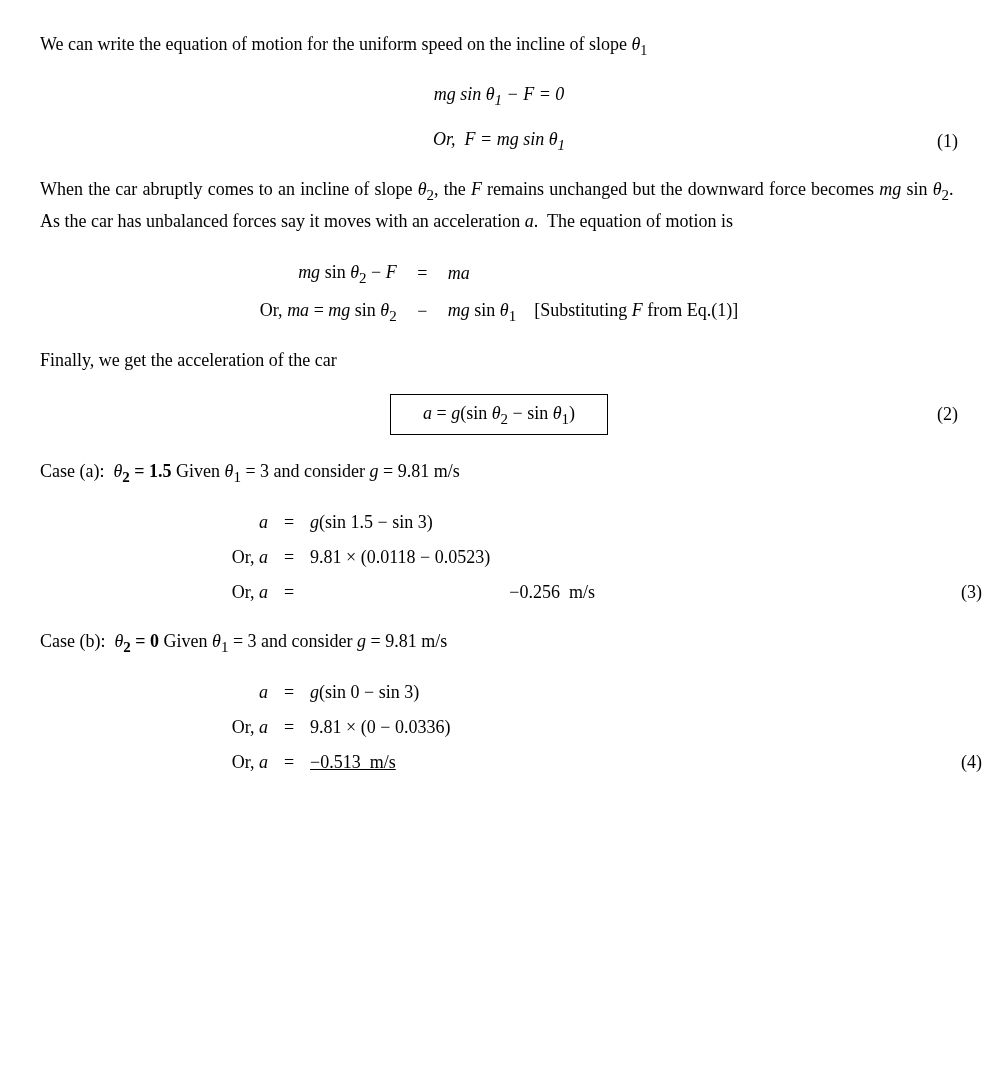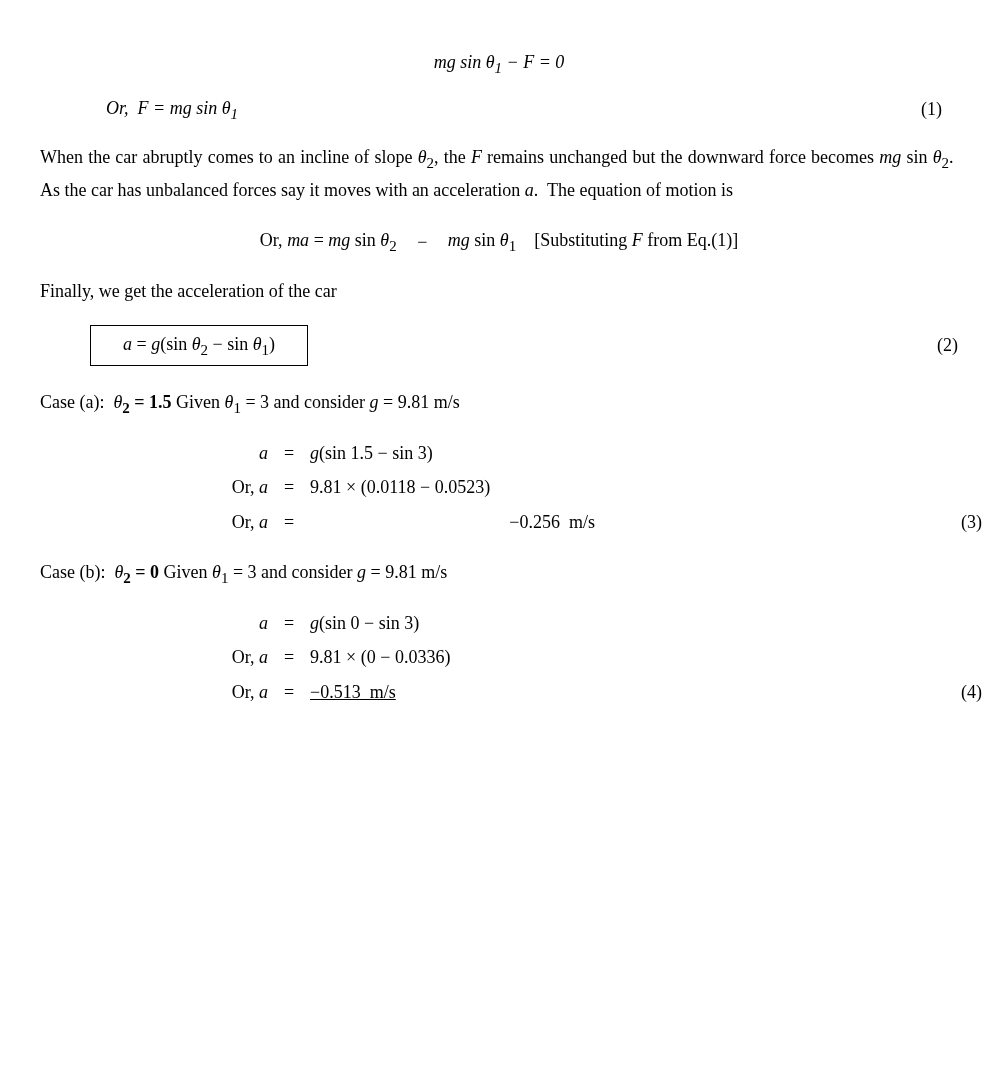--- a/index.html
+++ b/index.html
@@ -24,21 +24,21 @@
       margin: 0 auto;
     }
 
     .paragraph {
       text-align: justify;
       margin-bottom: 18px;
       line-height: 1.65;
     }
 
     .equation-block {
-      margin: 18px 16px;
+      margin: 18px 0;
       position: relative;
     }
 
     .eq-row {
       display: flex;
       justify-content: center;
       align-items: center;
       margin: 4px 0;
     }
 
@@ -61,20 +61,21 @@
     .equation-with-number {
       display: flex;
       align-items: center;
       justify-content: space-between;
       margin: 14px 0;
     }
 
     .eq-center {
       flex: 1;
       display: flex;
+      justify-content: center;
     }
 
     .eq-num {
       width: 50px;
       text-align: right;
       font-style: normal;
     }
 
     .spacer {
       width: 50px;
@@ -111,20 +112,23 @@
 
     .sys-cell-rhs {
       text-align: left;
     }
   </style>
 </head>
 <body>
 
 <div class="content">
 
+  <p class="paragraph">
+    We can write the equation of motion for the uniform speed on the incline of slope <span class="math">θ</span><sub class="subscript">1</sub>
+  </p>
 
   <div class="equation-block">
     <div class="eq-row">
       <span class="math">
         <i>mg</i> sin <i>θ</i><sub>1</sub> − <i>F</i> = 0
       </span>
     </div>
     <div class="equation-with-number">
       <div class="spacer"></div>
       <div class="eq-center">
@@ -136,20 +140,27 @@
     </div>
   </div>
 
   <p class="paragraph">
     When the car abruptly comes to an incline of slope <i>θ</i><sub>2</sub>, the <i>F</i> remains unchanged but the downward force becomes <i>mg</i> sin <i>θ</i><sub>2</sub>.&nbsp; As the car has unbalanced forces say it moves with an acceleration <i>a</i>.&nbsp; The equation of motion is
   </p>
 
   <div class="sys-table">
     <div class="sys-row">
       <div class="sys-cell sys-cell-lhs">
+        <i>mg</i> sin <i>θ</i><sub>2</sub> − <i>F</i>
+      </div>
+      <div class="sys-cell sys-cell-eq">&nbsp;=&nbsp;</div>
+      <div class="sys-cell sys-cell-rhs"><i>ma</i></div>
+    </div>
+    <div class="sys-row">
+      <div class="sys-cell sys-cell-lhs">
         Or, <i>ma</i> = <i>mg</i> sin <i>θ</i><sub>2</sub>
       </div>
       <div class="sys-cell sys-cell-eq">&nbsp;−&nbsp;</div>
       <div class="sys-cell sys-cell-rhs">
         <i>mg</i> sin <i>θ</i><sub>1</sub> &nbsp;&nbsp; [Substituting <i>F</i> from Eq.(1)]
       </div>
     </div>
   </div>
 
   <p class="paragraph">

